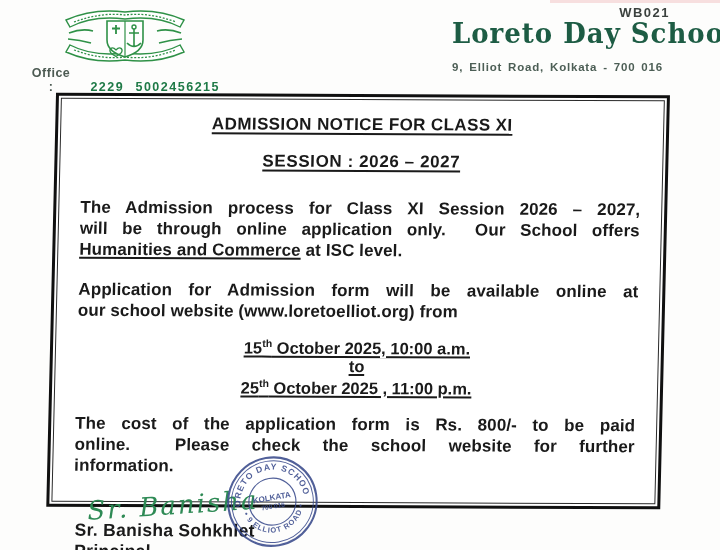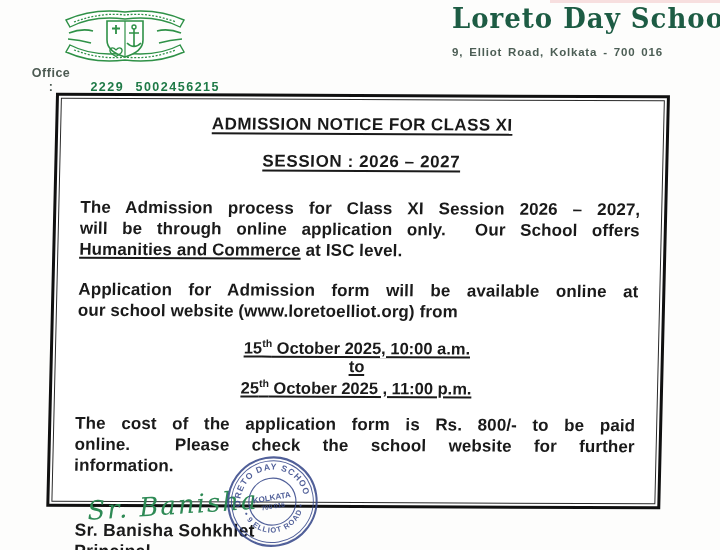--- a/index.html
+++ b/index.html
@@ -122,20 +122,21 @@
     <div class="office-line">
       <span class="office-label">Office :</span>
       <span class="phones">
         <span>2229 4256</span>
         <span>5002456215</span>
       </span>
     </div>
   </div>
 
   <div class="header-right">
+    <div class="ref-code">WB021</div>
     <div class="school-name">Loreto Day School</div>
     <div class="address">9, Elliot Road, Kolkata - 700 016</div>
   </div>
 
   <div class="notice-box">
     <div class="notice-inner">
 
       <div class="n-title">ADMISSION NOTICE FOR CLASS XI</div>
       <div class="n-session">SESSION : 2026 – 2027</div>
 

